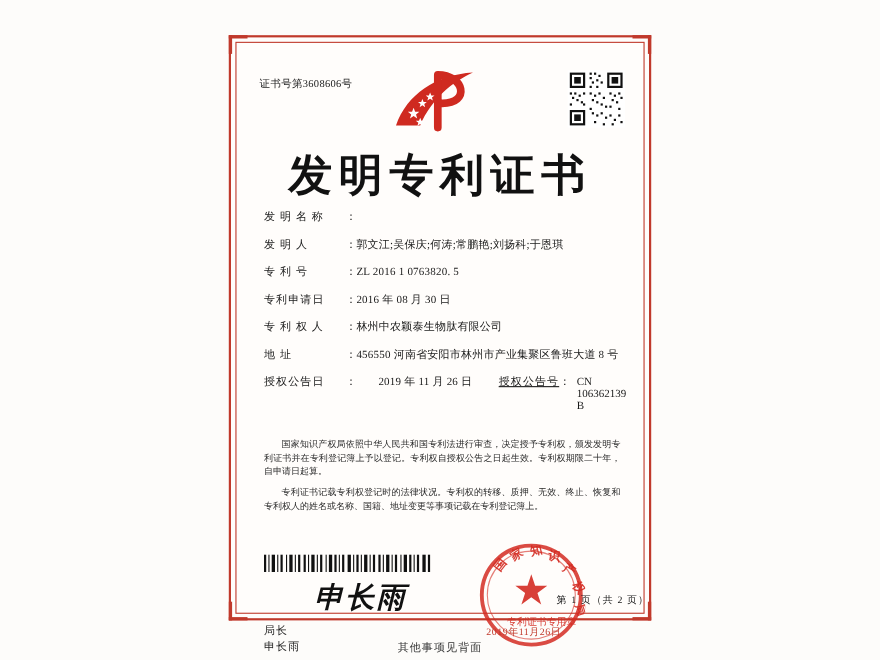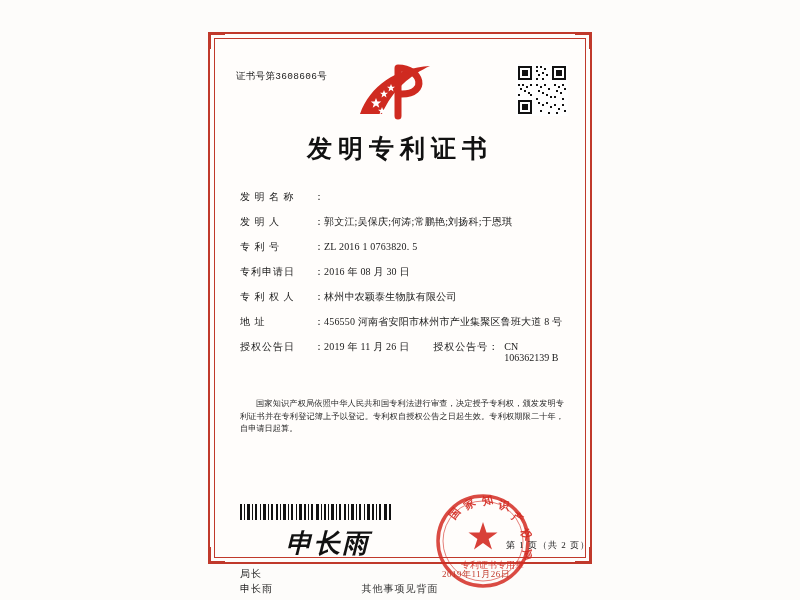--- a/index.html
+++ b/index.html
@@ -53,21 +53,21 @@
   .corner.bl { left: -2px; bottom: -2px; border-left-width: 3px; border-bottom-width: 3px; }
   .corner.br { right: -2px; bottom: -2px; border-right-width: 3px; border-bottom-width: 3px; }
 
   .cert-no {
     position: absolute;
     left: 26px;
     top: 36px;
     font-size: 9.5px;
     color: #222;
     letter-spacing: 0.3px;
-    font-family: Liberation Mono, monospace;
+    font-family: Liberation Serif, serif;
   }
 
   
   .emblem {
     position: absolute;
     left: 50%;
     top: 26px;
     transform: translateX(-50%);
     width: 96px;
     height: 62px;
@@ -82,21 +82,21 @@
     height: 52px;
     background: #ffffff;
   }
 
   .title {
     position: absolute;
     left: 0;
     right: 0;
     top: 98px;
     text-align: center;
-    font-size: 25px;
+    font-size: 40px;
     letter-spacing: 6px;
     color: #111;
     font-family: "DejaVu Serif", serif;
     font-weight: 700;
   }
 
   .fields {
     position: absolute;
     left: 30px;
     right: 26px;
@@ -118,26 +118,28 @@
   .field-colon {
     flex: 0 0 10px;
     text-align: center;
   }
   .field-value {
     flex: 1 1 auto;
     letter-spacing: 0.2px;
   }
   .field-row.split .field-value {
     flex: 0 0 auto;
+    margin-left: 20px;
   }
   .field-label2 {
     flex: 0 0 auto;
     margin-left: 24px;
     white-space: nowrap;
     letter-spacing: 1px;
+    text-decoration: underline;
   }
   .field-value2 {
     flex: 1 1 auto;
     margin-left: 6px;
   }
 
   .paragraphs {
     position: absolute;
     left: 30px;
     right: 26px;
@@ -348,20 +350,21 @@
         <span class="field-colon">：</span>
         <span class="field-value">2019 年 11 月 26 日</span>
         <span class="field-label2">授权公告号</span>
         <span class="field-colon">：</span>
         <span class="field-value2">CN 106362139 B</span>
       </div>
     </div>
 
     <div class="paragraphs">
       <p>国家知识产权局依照中华人民共和国专利法进行审查，决定授予专利权，颁发发明专利证书并在专利登记簿上予以登记。专利权自授权公告之日起生效。专利权期限二十年，自申请日起算。</p>
+      <p>专利证书记载专利权登记时的法律状况。专利权的转移、质押、无效、终止、恢复和专利权人的姓名或名称、国籍、地址变更等事项记载在专利登记簿上。</p>
     </div>
 
     <div class="barcode">
       <svg viewBox="0 0 152 16" width="152" height="16" preserveAspectRatio="none">
         <g fill="#111">
           <rect x="0" y="0" width="2" height="16"></rect>
             <rect x="4" y="0" width="1" height="16"></rect>
             <rect x="7" y="0" width="3" height="16"></rect>
           <rect x="12" y="0" width="1" height="16"></rect>
             <rect x="15" y="0" width="2" height="16"></rect>

